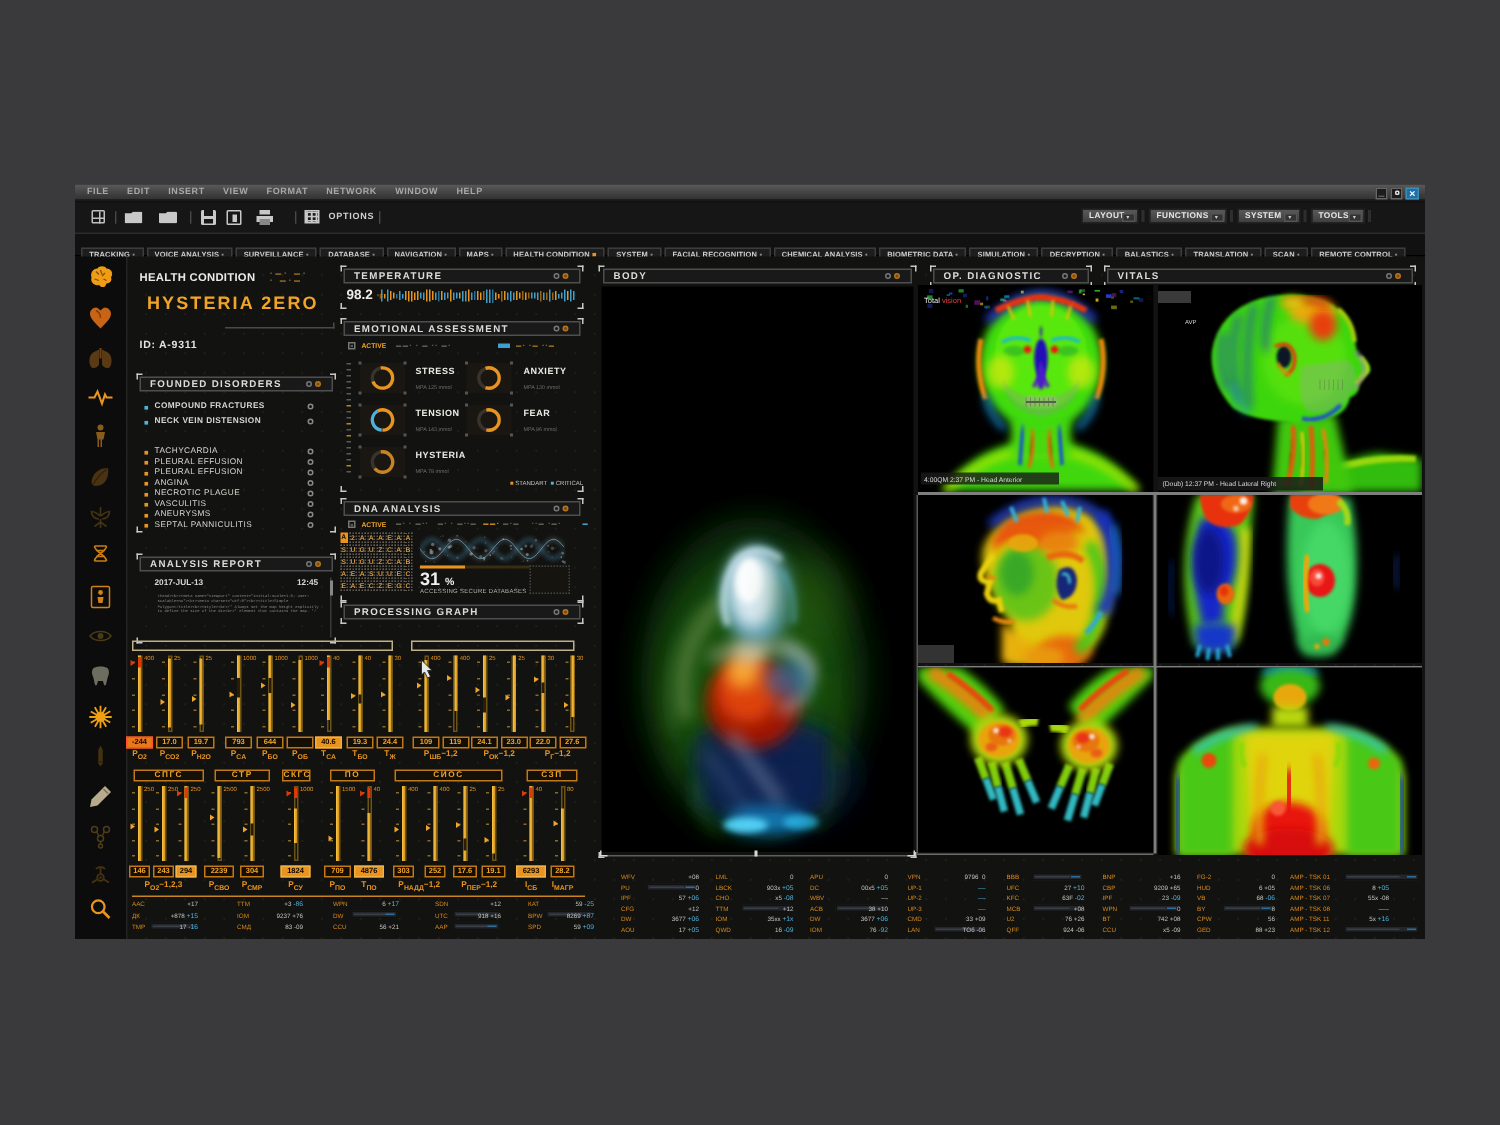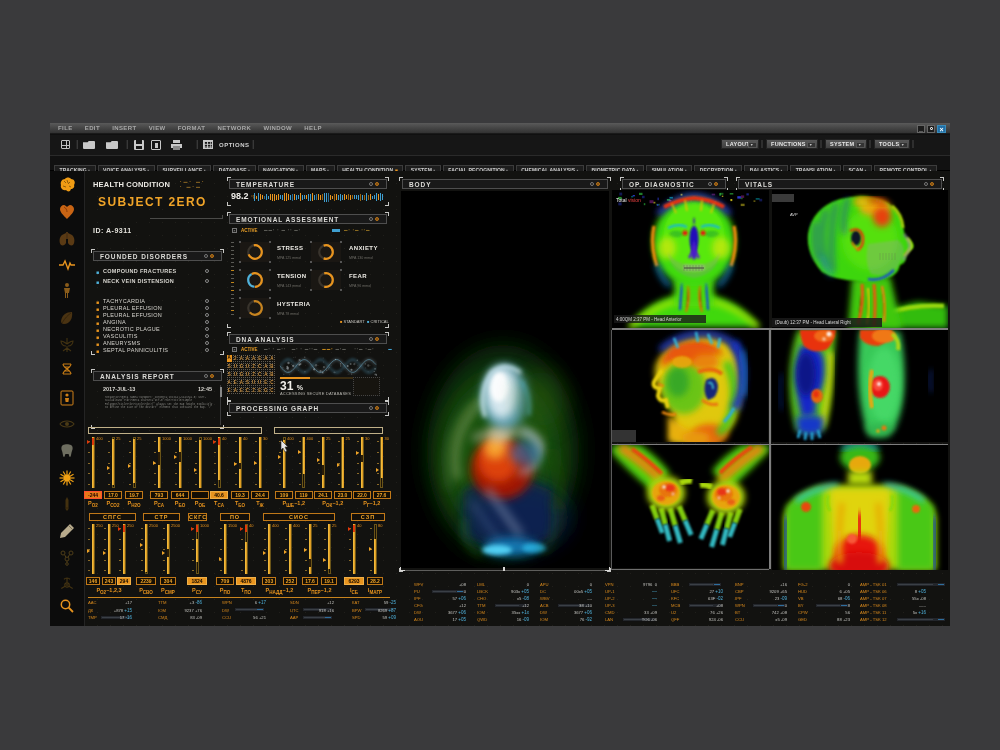--- a/index.html
+++ b/index.html
@@ -151,21 +151,21 @@
           <path d="M10 8.8V4M10 4c-1.5 0-2.5.6-3 1.4M10 4c1.5 0 2.5.6 3 1.4M8.1 12.2l-3.8 2.2M12 12.2l3.7 2.2"></path>
         </g>
         <circle cx="10" cy="11" r="0.9" fill="#433312"></circle>
       </svg></div>
     <div class="ab" style="left:7px;top:473px;width:20px;height:20px;"><svg width="20" height="20" viewBox="0 0 20 20">
         <circle cx="8.5" cy="8.5" r="4.2" fill="none" stroke="#e8941e" stroke-width="1.5"></circle>
         <line x1="11.7" y1="11.7" x2="16" y2="16" stroke="#e8941e" stroke-width="1.8"></line>
       </svg></div>
 <div class="ab" style="left:43px;top:57px;color:#eceae4;font-size:7.5px;font-weight:bold;letter-spacing:.2px;">HEALTH CONDITION</div>
 <div class="ab" style="left:130px;top:56px;width:60px;height:10px;color:#7a5a20;font-size:4px;letter-spacing:2px;">▪▬▪&nbsp;▬▪<br>▪&nbsp;▬▪▬</div>
-<div class="ab" style="left:48px;top:72px;color:#f0a428;font-size:12px;font-weight:bold;letter-spacing:1.4px;">SUBJECT 2ERO</div>
+<div class="ab" style="left:48px;top:72px;color:#f0a428;font-size:12px;font-weight:bold;letter-spacing:1.4px;">HYSTERIA 2ERO</div>
 <div class="ab" style="left:100px;top:92px;width:73px;height:4px;border-bottom:1px solid #4a4a48;border-right:1px solid #4a4a48;"></div>
 <div class="ab" style="left:43px;top:104px;color:#e5e3dd;font-size:7px;font-weight:bold;letter-spacing:.5px;">ID: A-9311</div>
 <div class="ab" style="left:41px;top:126px;width:4px;height:4px;border-left:1px solid #c8c8c6;border-top:1px solid #c8c8c6;"></div>
     <div class="ab" style="left:170px;top:126px;width:4px;height:4px;border-right:1px solid #c8c8c6;border-top:1px solid #c8c8c6;"></div>
     <div class="ab" style="left:41px;top:228px;width:4px;height:4px;border-left:1px solid #c8c8c6;border-bottom:1px solid #c8c8c6;"></div>
     <div class="ab" style="left:170px;top:228px;width:4px;height:4px;border-right:1px solid #c8c8c6;border-bottom:1px solid #c8c8c6;"></div>
 <div class="panel-hdr" style="left:43px;top:128px;width:129px;">FOUNDED DISORDERS<span class="circs"><span class="circ1"></span><span class="circ2"></span></span></div>
 <div class="ab" style="left:46px;top:146px;color:#4fb2dc;font-size:5px;">■</div>
     <div class="ab" style="left:53px;top:145px;color:#d8d6d0;font-size:5.5px;font-weight:bold;letter-spacing:.3px;">COMPOUND FRACTURES</div>
     <div class="ab" style="left:155px;top:146px;width:4px;height:4px;border:1px solid #888;border-radius:50%;"></div>

